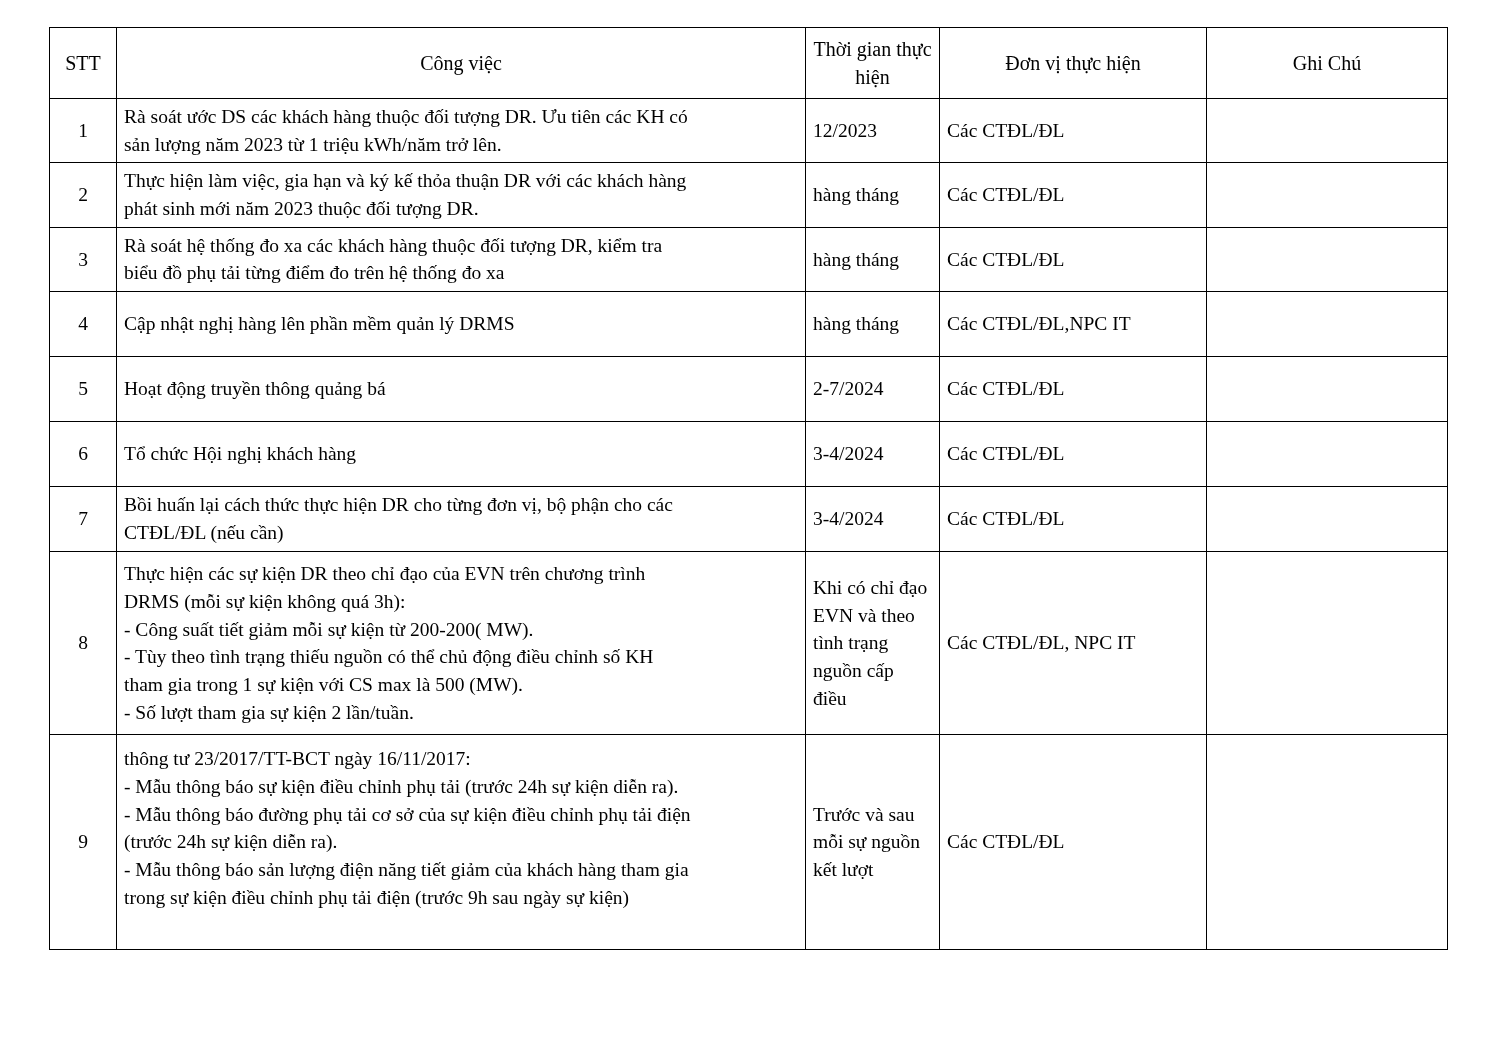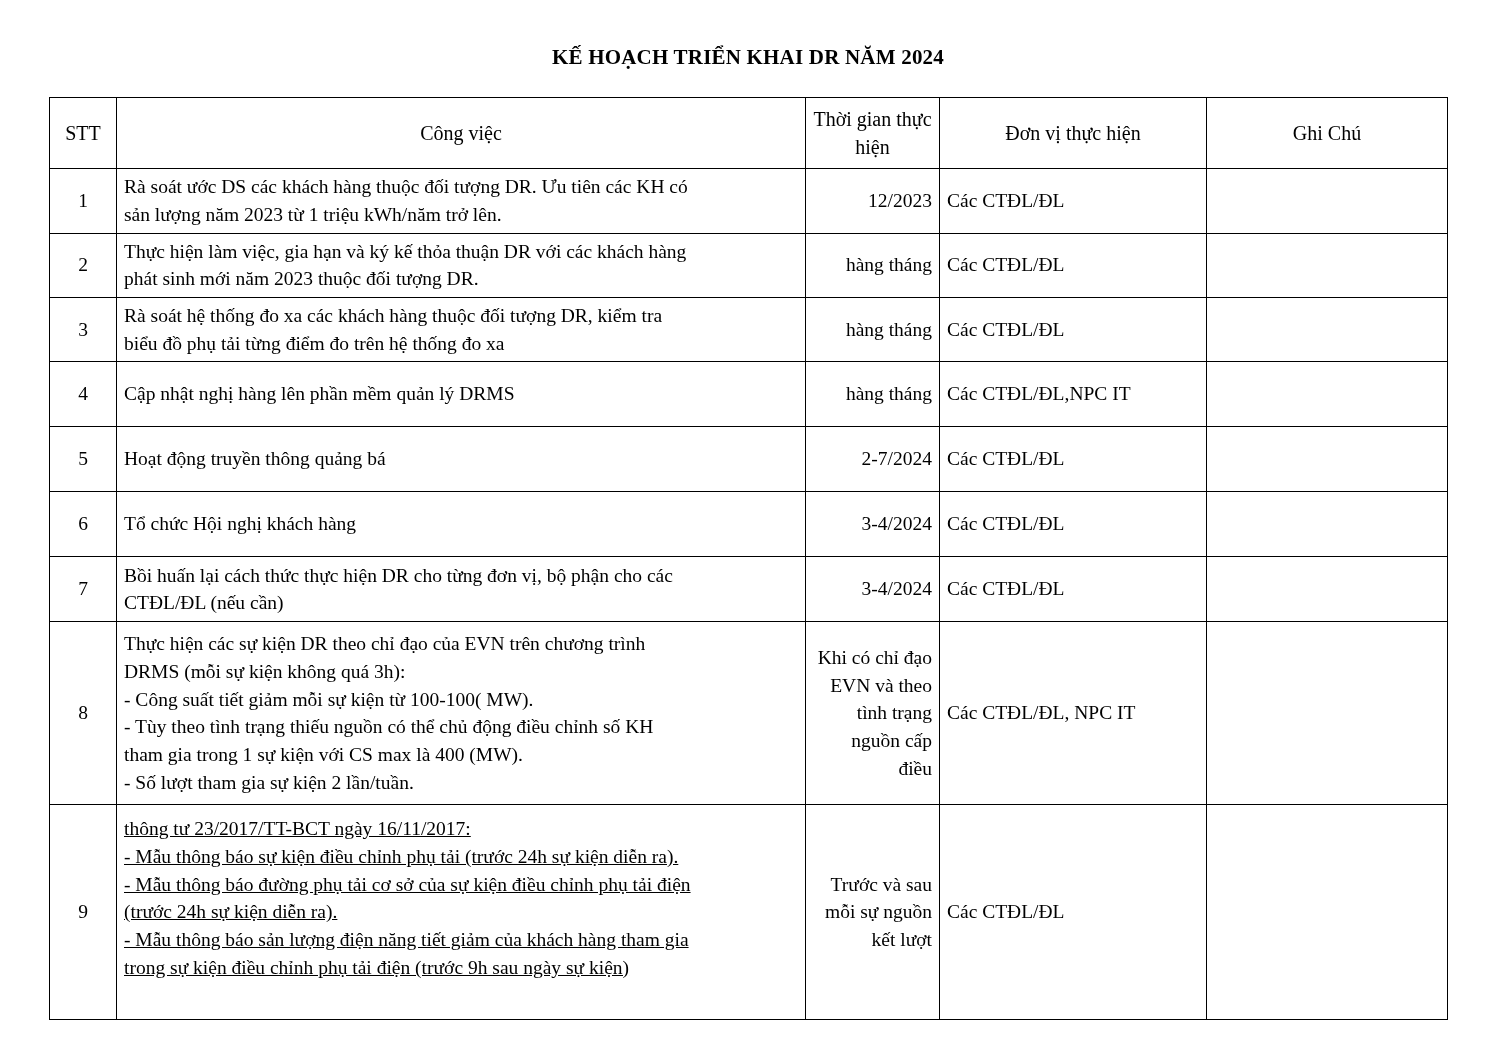--- a/index.html
+++ b/index.html
@@ -57,42 +57,41 @@
     line-height: 1.32;
   }
   .col-stt   { width: 67px; }
   .col-work  { width: 689px; }
   .col-time  { width: 134px; }
   .col-unit  { width: 267px; }
   .col-note  { width: 241px; }
 
   td.c-stt  { text-align: center; vertical-align: middle; }
   td.c-work { text-align: justify; text-justify: inter-word; vertical-align: middle; padding-left: 9px; padding-right: 6px; }
-  td.c-time { text-align: right; vertical-align: middle; }
+  td.c-time { text-align: left; vertical-align: middle; }
   td.c-unit { vertical-align: middle; }
   td.c-note { text-align: center; vertical-align: middle; }
 
   td.c-work .line { display: block; }
   td.c-time .line { display: block; }
 
   
   tr.r1 td, tr.r2 td, tr.r3 td { height: 54px; }
   tr.r4 td, tr.r5 td, tr.r6 td, tr.r7 td { height: 56px; }
   tr.r8 td { height: 170px; vertical-align: middle; }
   tr.r9 td { height: 200px; vertical-align: middle; }
 
   tr.r8 td.c-work, tr.r9 td.c-work { vertical-align: top; padding-top: 8px; }
-  tr.r9 td.c-work { padding-top: 10px; text-decoration: underline; }
+  tr.r9 td.c-work { padding-top: 10px; }
 </style>
 </head>
 <body>
 
 <div class="page">
 
-  <div class="doc-title">KẾ HOẠCH TRIỂN KHAI DR NĂM 2024</div>
 
   <div class="table-wrap">
     <table class="plan">
       <colgroup>
         <col class="col-stt">
         <col class="col-work">
         <col class="col-time">
         <col class="col-unit">
         <col class="col-note">
       </colgroup>
@@ -188,23 +187,23 @@
               <span class="line">3-4/2024</span>
             </td>
             <td class="c-unit">Các CTĐL/ĐL</td>
             <td class="c-note"></td>
           </tr>
           <tr class="r8">
             <td class="c-stt">8</td>
             <td class="c-work">
               <span class="line">Thực hiện các sự kiện DR theo chỉ đạo của EVN trên chương trình</span>
               <span class="line">DRMS (mỗi sự kiện không quá 3h):</span>
-              <span class="line">- Công suất tiết giảm mỗi sự kiện từ 100-100( MW).</span>
+              <span class="line">- Công suất tiết giảm mỗi sự kiện từ 200-200( MW).</span>
               <span class="line">- Tùy theo tình trạng thiếu nguồn có thể chủ động điều chỉnh số KH</span>
-              <span class="line">tham gia trong 1 sự kiện với CS max là 400 (MW).</span>
+              <span class="line">tham gia trong 1 sự kiện với CS max là 500 (MW).</span>
               <span class="line">- Số lượt tham gia sự kiện 2 lần/tuần.</span>
             </td>
             <td class="c-time">
               <span class="line">Khi có chỉ đạo</span>
               <span class="line">EVN và theo</span>
               <span class="line">tình trạng</span>
               <span class="line">nguồn cấp</span>
               <span class="line">điều</span>
             </td>
             <td class="c-unit">Các CTĐL/ĐL, NPC IT</td>

